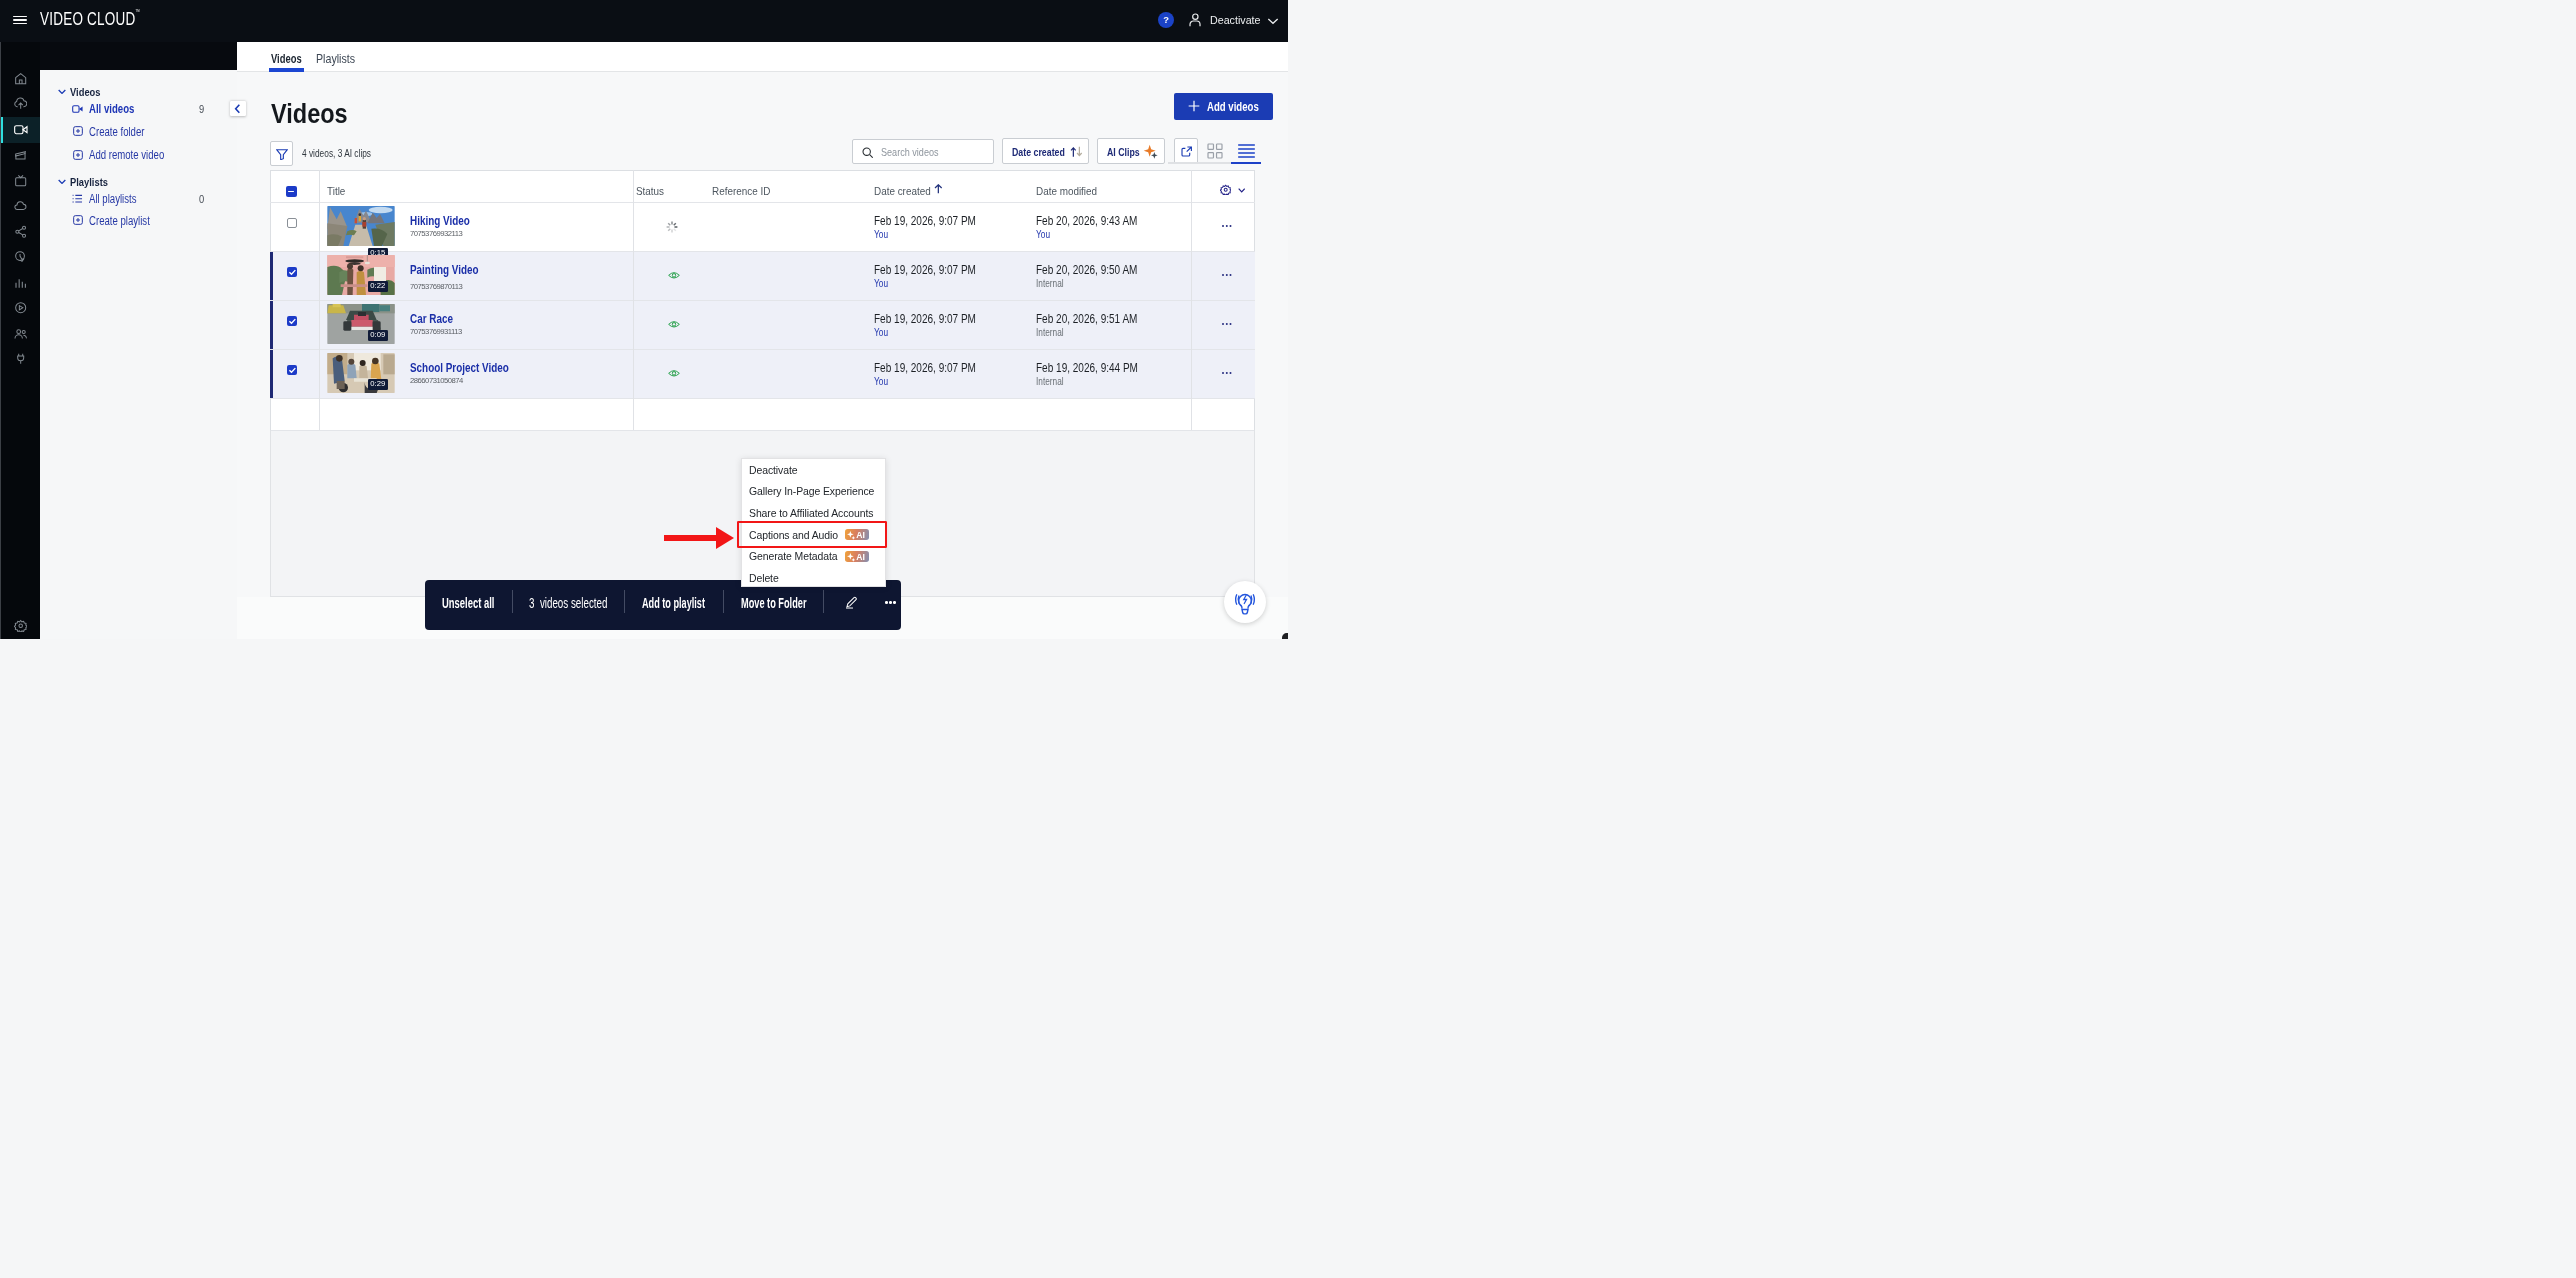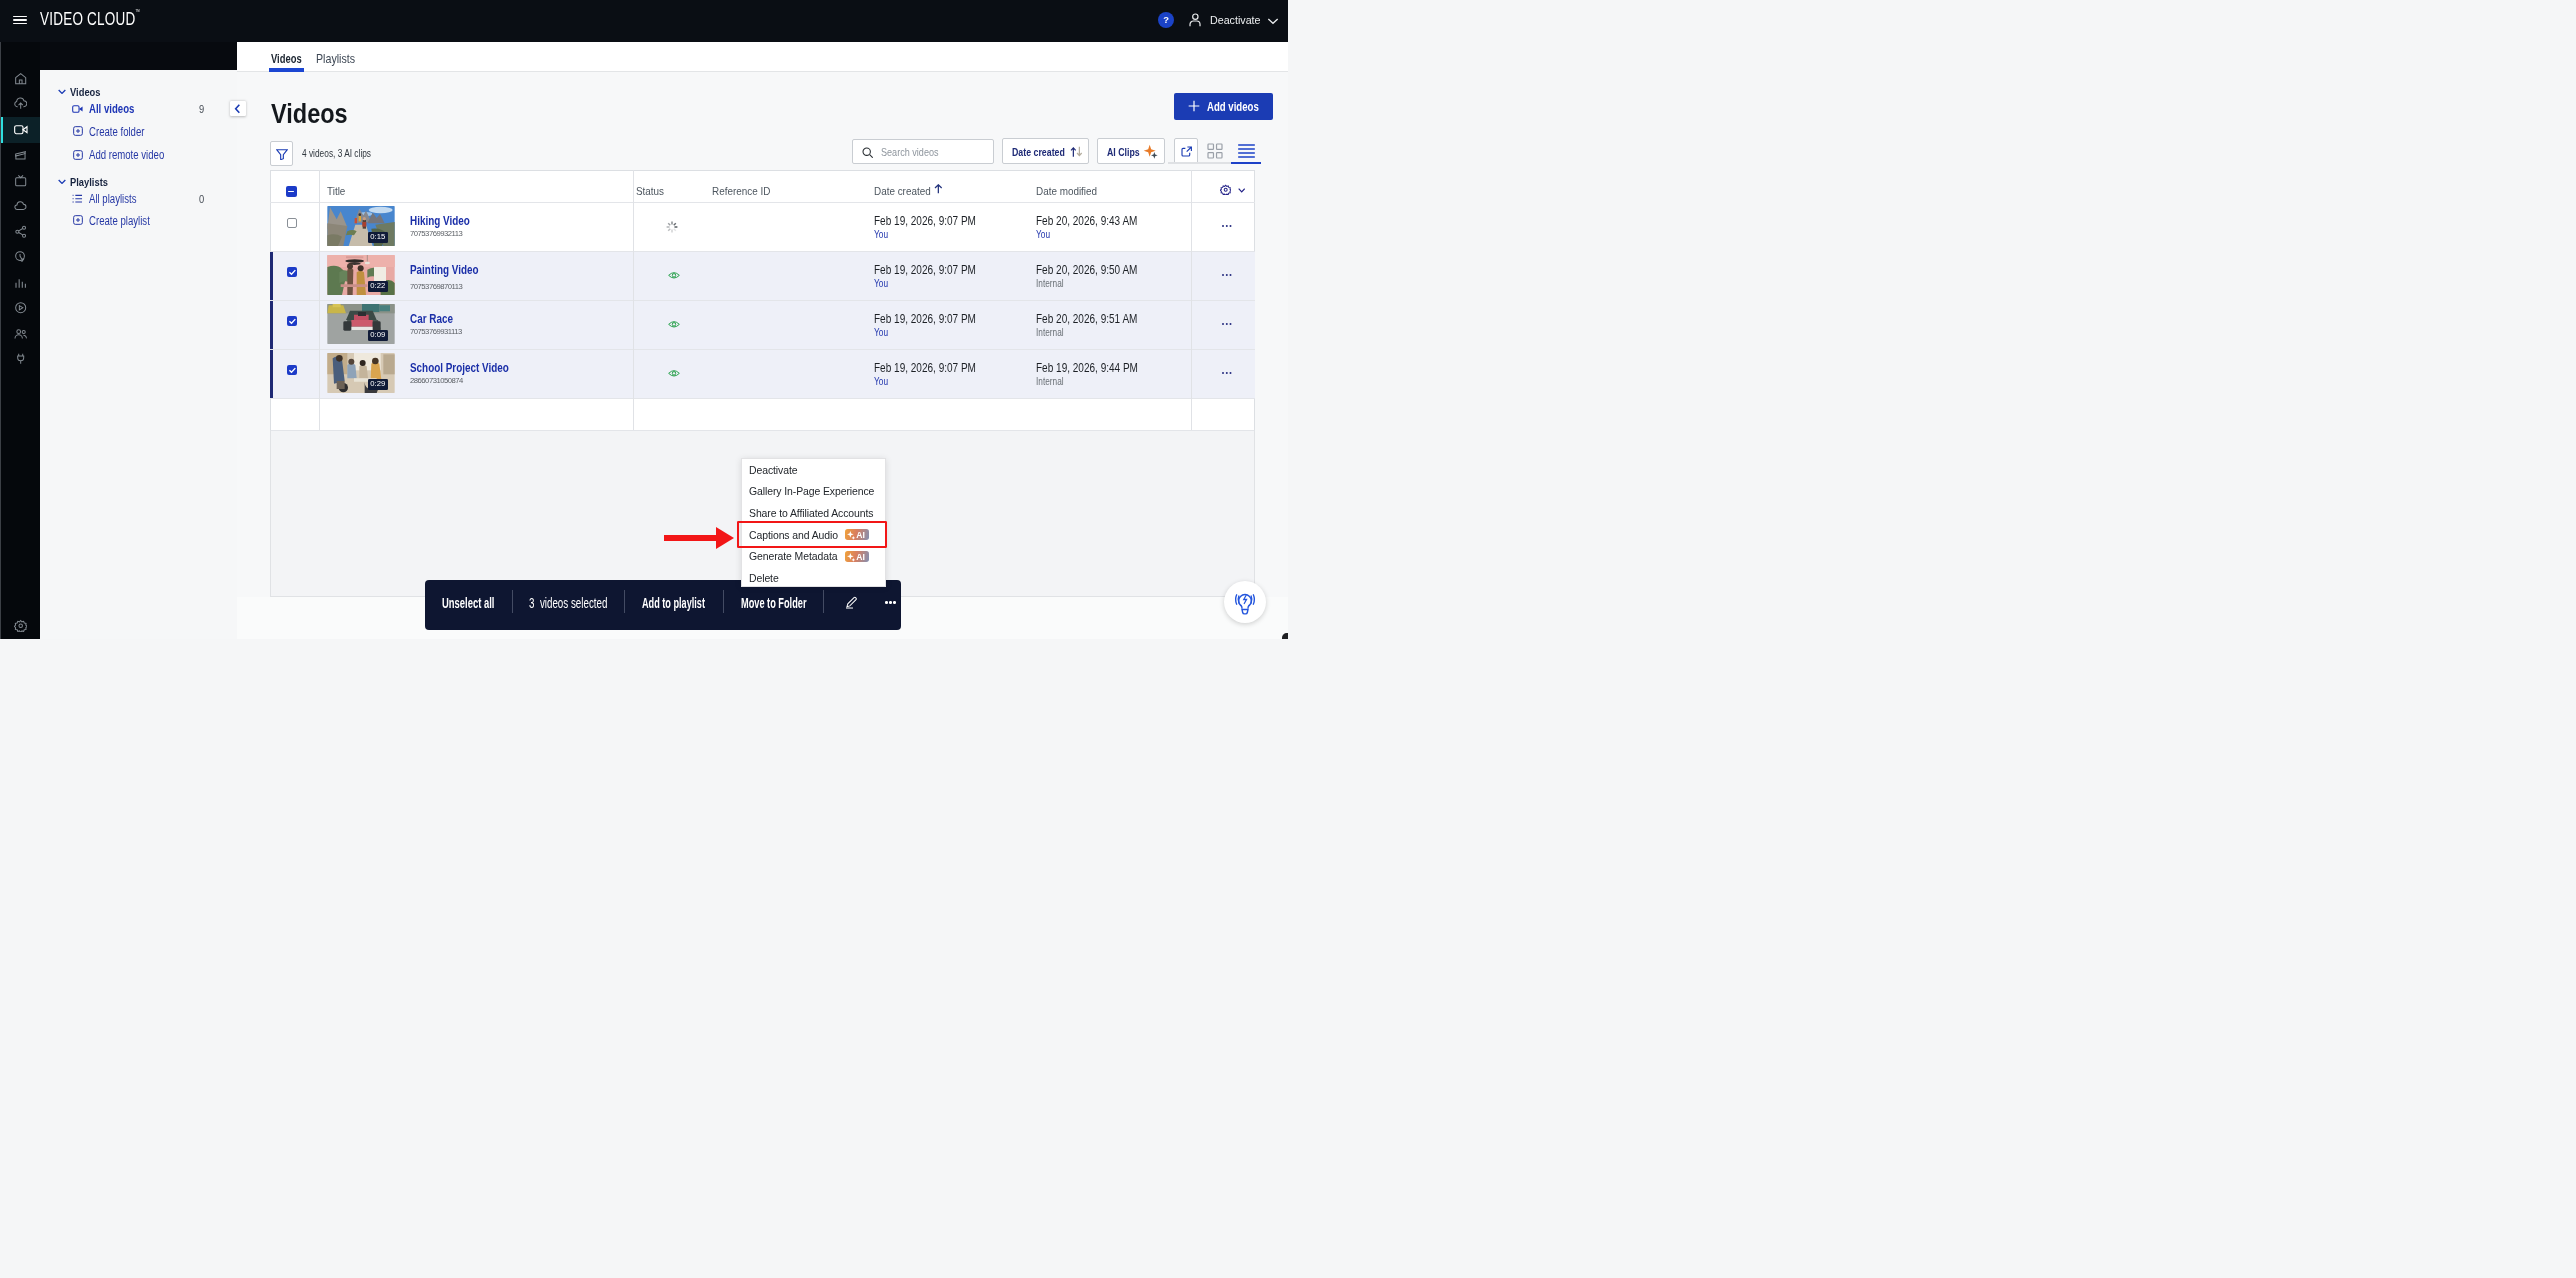--- a/index.html
+++ b/index.html
@@ -314,21 +314,21 @@
       <path d="M32 60 L42 28 L58 28 L68 60 Z" fill="#c6bcaa"></path>
       <path d="M30 38 q8 -4 14 0 l-4 6 q-6 -2 -12 0 Z" fill="#6c7d52"></path>
       <rect x="41" y="18" width="3.5" height="8" fill="#c94f35"></rect>
       <rect x="47" y="15" width="3.5" height="8" fill="#e0a62e"></rect>
       <circle cx="48.7" cy="13" r="2" fill="#3a3432"></circle>
       <rect x="53" y="21" width="5" height="13" fill="#50423a"></rect>
       <circle cx="55.5" cy="19" r="2.4" fill="#c59c80"></circle>
       <rect x="52.5" y="24" width="6" height="7" fill="#a8402e"></rect>
     </svg>
   </div>
-  <div class="dur" style="left:368px;top:232px;">0:15</div>
+  <div class="dur" style="left:368px;top:248px;">0:15</div>
   <div class="abs rowtitle" style="left:410px;top:214px;transform:scaleX(0.78);transform-origin:0 0;">Hiking Video</div>
   <div class="abs rowid" style="left:410px;top:229px;">70753769932113</div>
   <svg class="abs" style="left:665px;top:220px" width="14" height="14" viewBox="0 0 21 21">
     <g stroke="#3c4248" stroke-width="2.1" stroke-linecap="butt">
       <line x1="14.2" y1="10.5" x2="18.6" y2="10.5" opacity="0.92"></line>
       <line x1="13.1" y1="7.9" x2="16.2" y2="4.8" opacity="0.78"></line>
       <line x1="10.5" y1="6.8" x2="10.5" y2="2.4" opacity="0.65"></line>
       <line x1="7.9" y1="7.9" x2="4.8" y2="4.8" opacity="0.5"></line>
       <line x1="6.8" y1="10.5" x2="2.4" y2="10.5" opacity="0.42"></line>
       <line x1="7.9" y1="13.1" x2="4.8" y2="16.2" opacity="0.34"></line>

